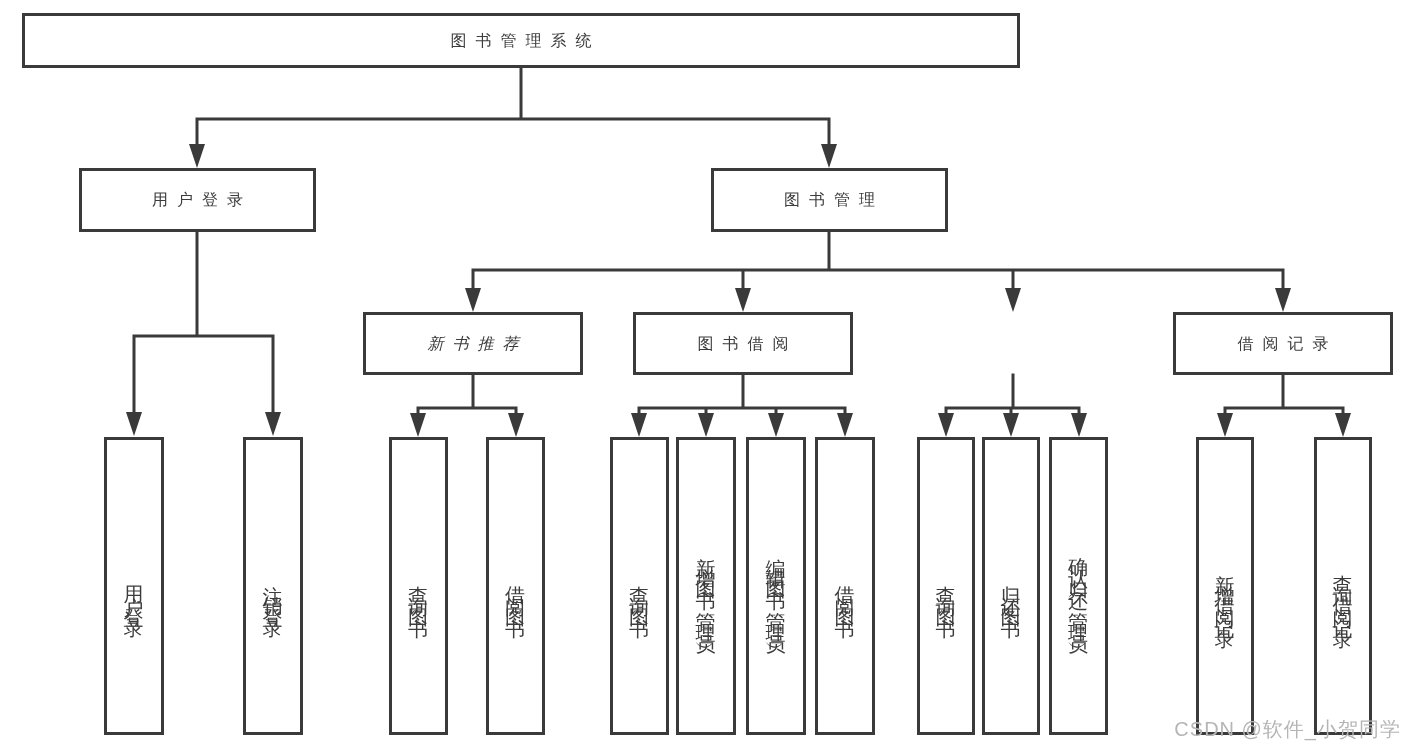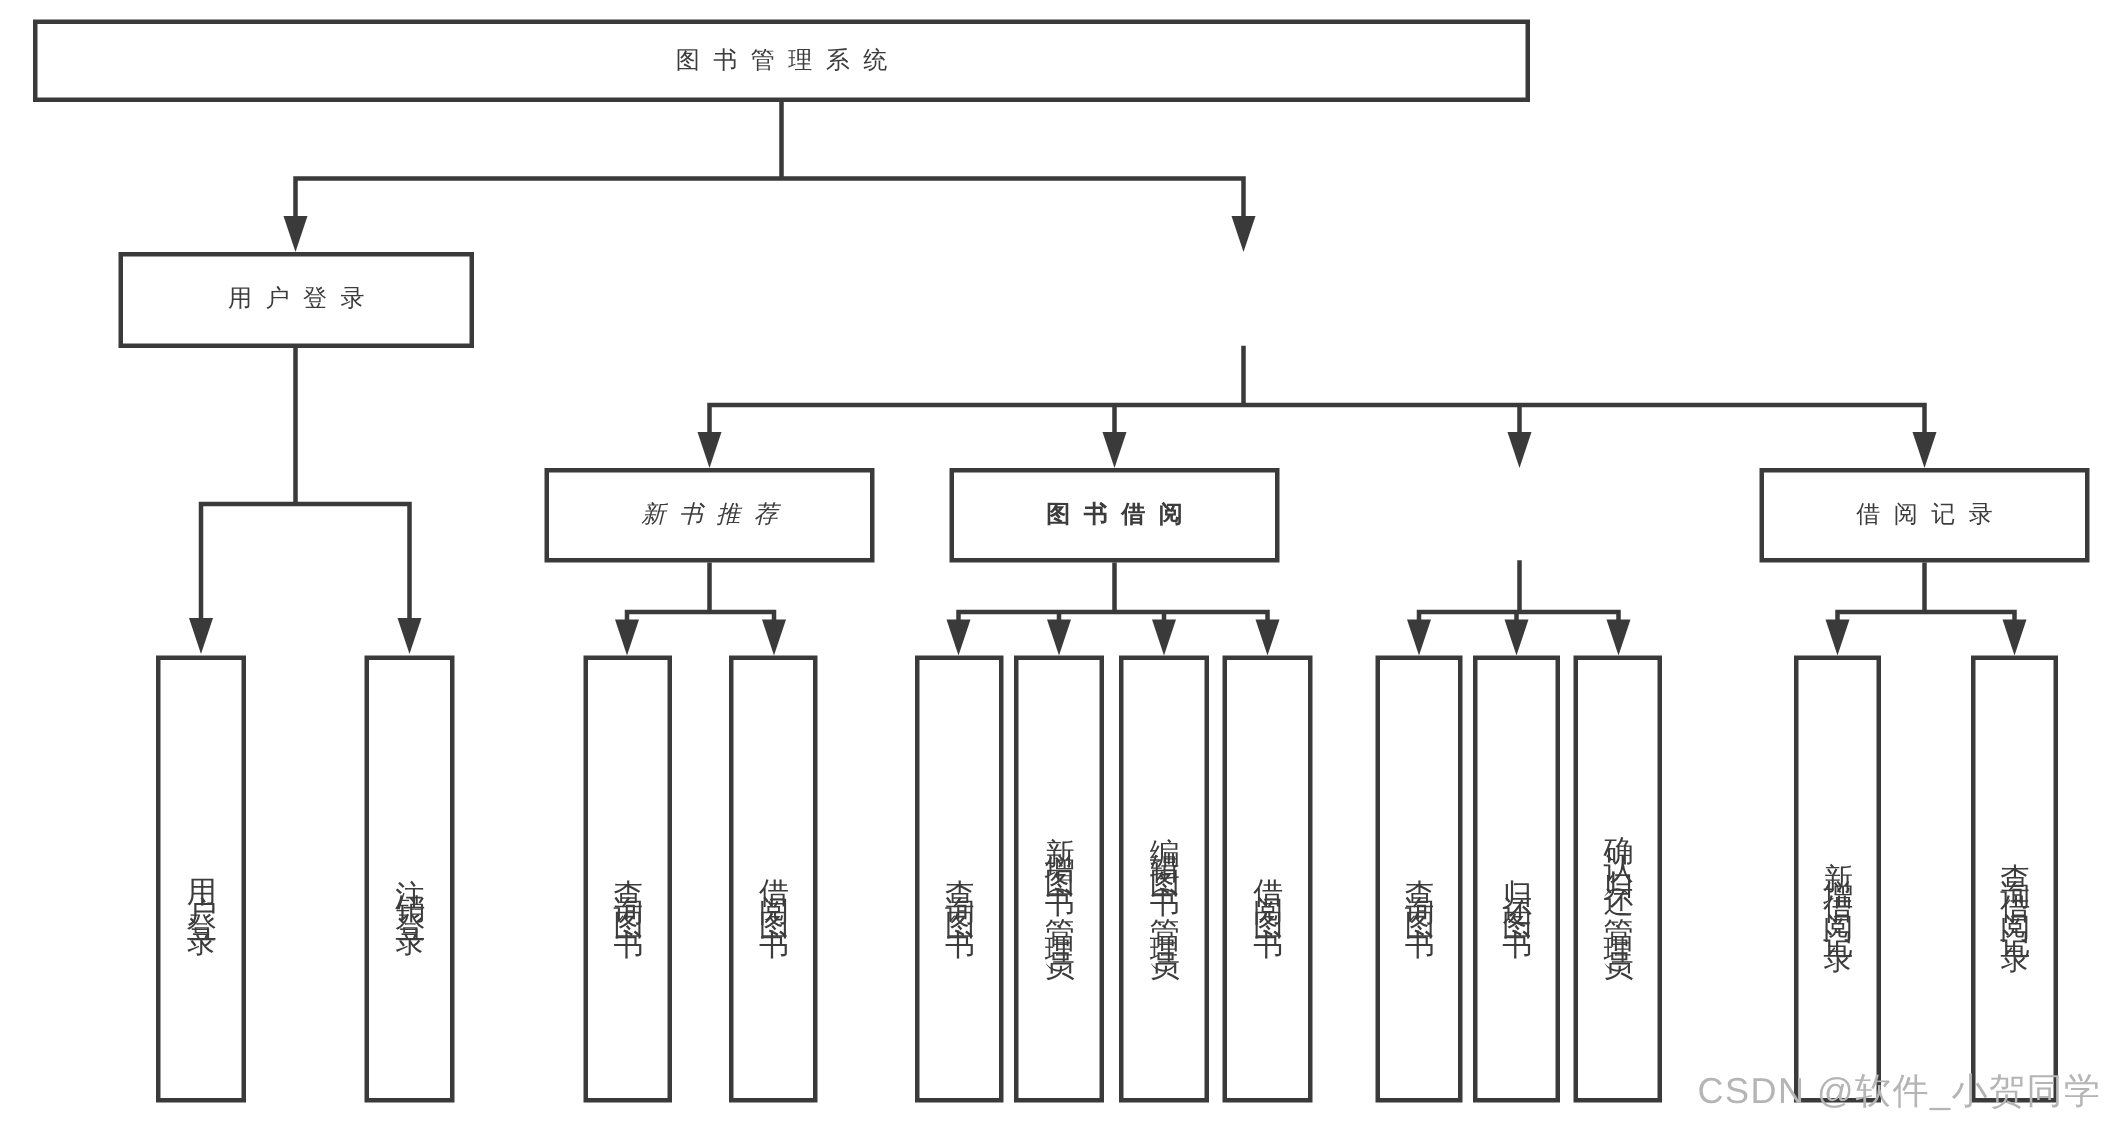--- a/index.html
+++ b/index.html
@@ -45,36 +45,36 @@
     margin-bottom:-11px;
     white-space:nowrap;
   }
   
   #root{left:22px;top:13px;width:998px;height:55px;}
   
   #ul{left:79px;top:168px;width:237px;height:64px;}
   #bm{left:711px;top:168px;width:237px;height:64px;}
   
   .l3{top:312px;width:220px;height:63px;}
-  #nbr{left:363px;font-style:italic;} #bb{left:633px;font-weight:bold;} #cb{left:903px;} #br{left:1173px;}
+  #nbr{left:363px;font-style:italic;} #bb{left:633px;} #cb{left:903px;} #br{left:1173px;}
   
   .leaf{top:437px;height:298px;}
   #lf1{left:104px;width:60px;}  #lf2{left:243px;width:60px;}
   #lf3{left:389px;width:59px;}  #lf4{left:486px;width:59px;}
   #lf5{left:610px;width:59px;}  #lf6{left:676px;width:60px;}
   #lf7{left:746px;width:60px;}  #lf8{left:815px;width:60px;}
   #lf9{left:917px;width:58px;}  #lf10{left:982px;width:58px;}
   #lf11{left:1049px;width:59px;}
   #lf12{left:1196px;width:58px;} #lf13{left:1314px;width:58px;}
   .watermark{
     position:absolute;
     right:4px;bottom:4px;
     z-index:10;
     color:var(--wm);
-    font-size:24px;
+    font-size:20px;
     letter-spacing:1px;
     white-space:nowrap;
   }
 </style>
 </head>
 <body>
 
 <div class="canvas">
 
   <svg id="connectors" width="1405" height="747" viewBox="0 0 1405 747" aria-hidden="true">
@@ -105,20 +105,23 @@
     <polygon points="1217,413 1233,413 1225,437"></polygon>
     <polygon points="1335,413 1351,413 1343,437"></polygon>
   </svg>
 
   <div class="box" id="root">
     <span class="hlabel">图书管理系统</span>
   </div>
 
   <div class="box" id="ul">
     <span class="hlabel">用户登录</span>
+  </div>
+  <div class="box" id="bm">
+    <span class="hlabel">图书管理</span>
   </div>
 
   <div class="box l3" id="nbr">
     <span class="hlabel">新书推荐</span>
   </div>
   <div class="box l3" id="bb">
     <span class="hlabel">图书借阅</span>
   </div>
   <div class="box l3" id="br">
     <span class="hlabel">借阅记录</span>

